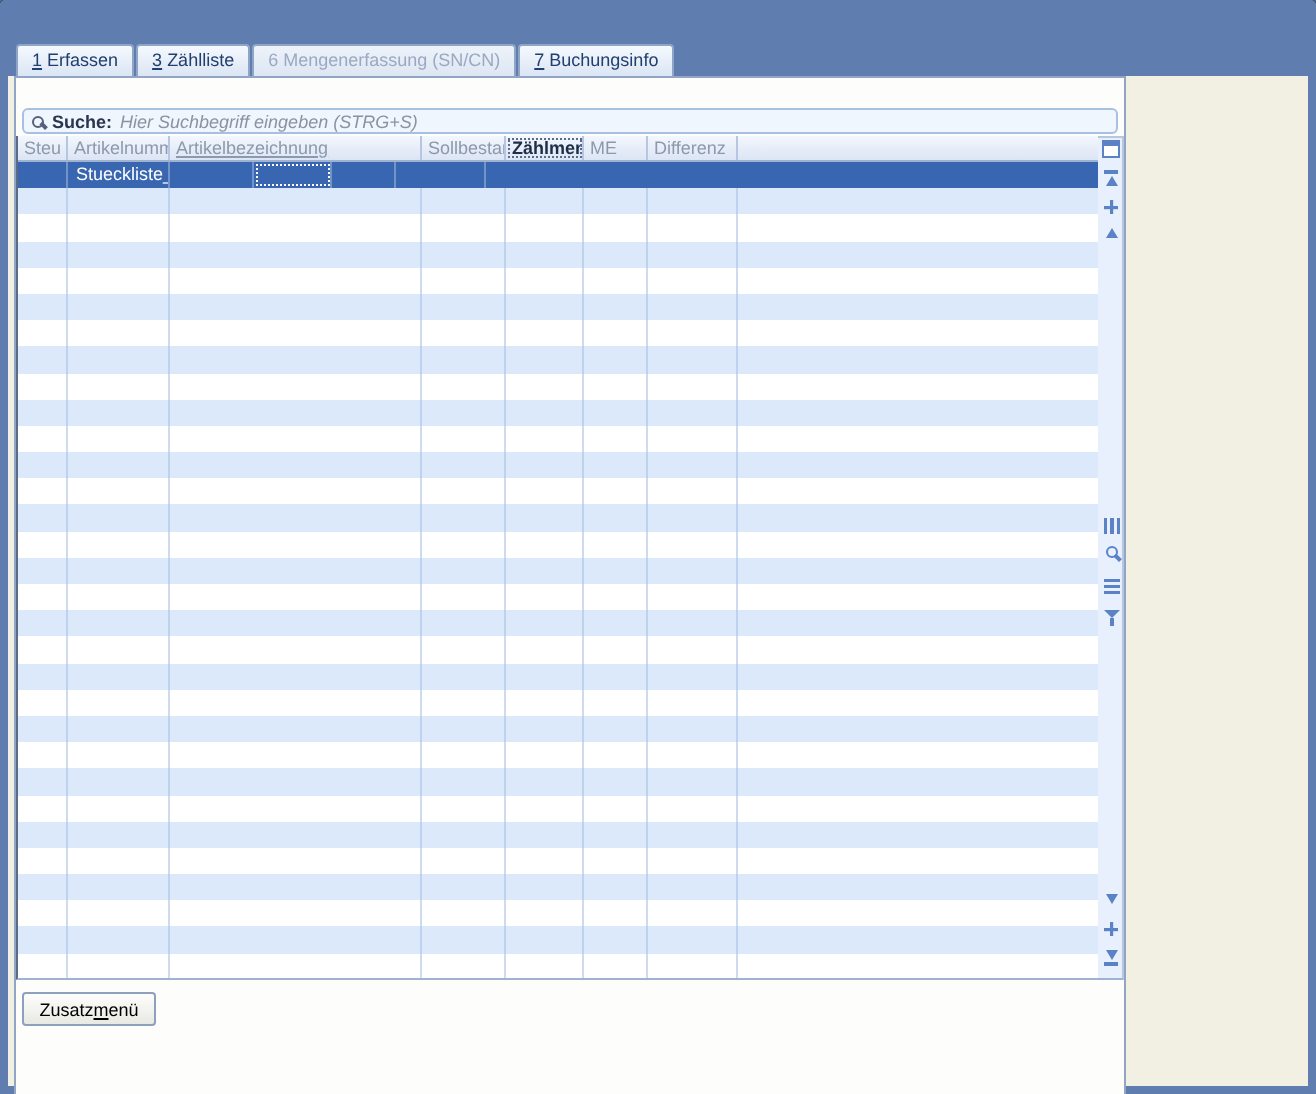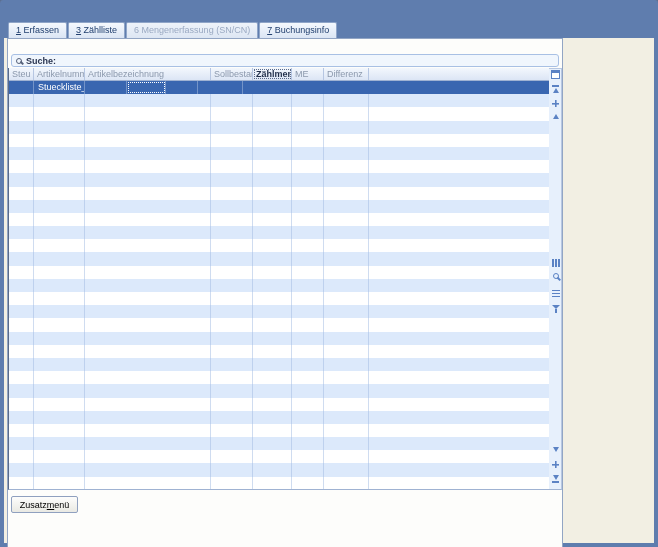--- a/index.html
+++ b/index.html
@@ -114,27 +114,28 @@
         <div class="tab"><span></span><span class="mn">3</span><span> Zählliste</span></div>
         <div class="tab disabled"><span></span><span class="mn"></span><span>6 Mengenerfassung (SN/CN)</span></div>
         <div class="tab"><span></span><span class="mn">7</span><span> Buchungsinfo</span></div>
       </div>
 
       <div class="panel">
 
         <div class="searchbar">
           <span class="mag dark"></span>
           <span class="slabel">Suche:</span>
+          <span class="sphold">Hier Suchbegriff eingeben (STRG+S)</span>
         </div>
 
         <div class="grid">
           <div class="ghead">
               <div class="hcell" style="width: 25px;">Steu</div>
               <div class="hcell" style="width: 51px;">Artikelnummer</div>
-              <div class="hcell" style="width: 126px;">Artikelbezeichnung</div>
+              <div class="hcell" style="width: 126px; text-decoration: underline;">Artikelbezeichnung</div>
               <div class="hcell" style="width: 42px;">Sollbestand</div>
               <div class="hcell hfocus" style="width: 39px;">Zählmenge</div>
               <div class="hcell" style="width: 32px;">ME</div>
               <div class="hcell" style="width: 45px;">Differenz</div>
               <div class="hcell fill"></div>
             </div>
           <div>
               <div class="row selected">
                 <div class="cell" style="width: 25px;"></div>
                 <div class="cell" style="width: 51px;">Stueckliste_1</div>

